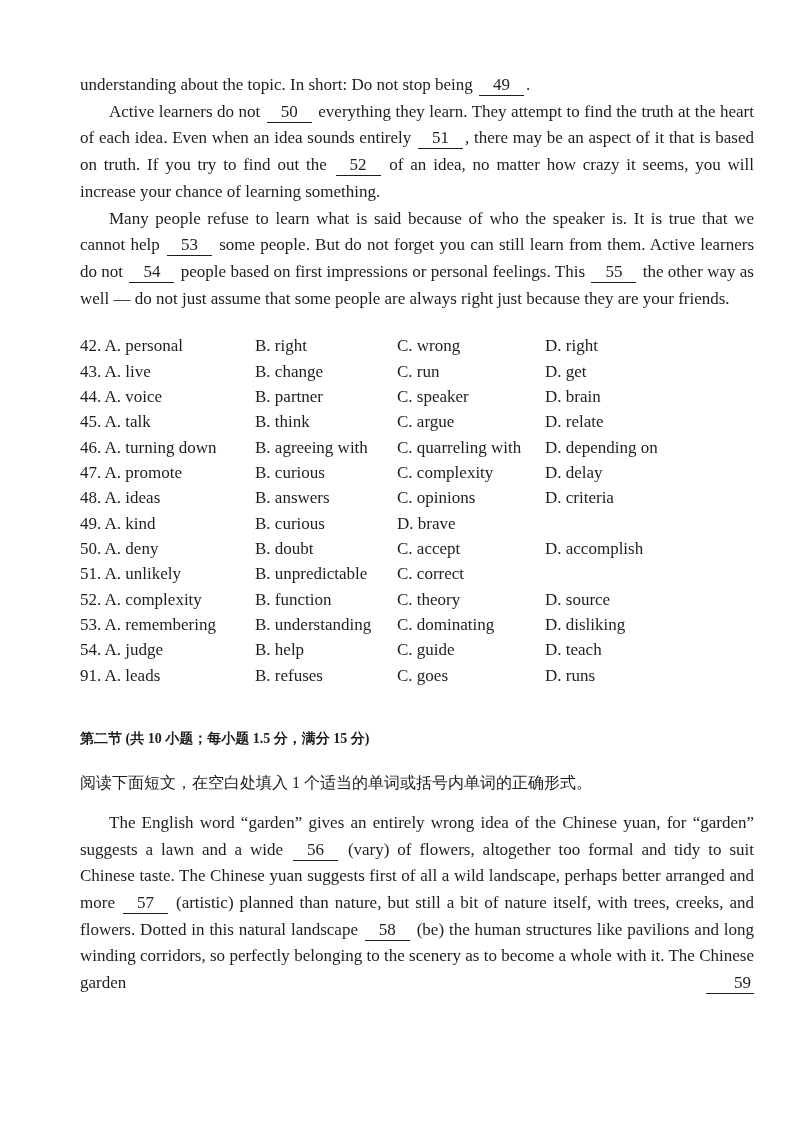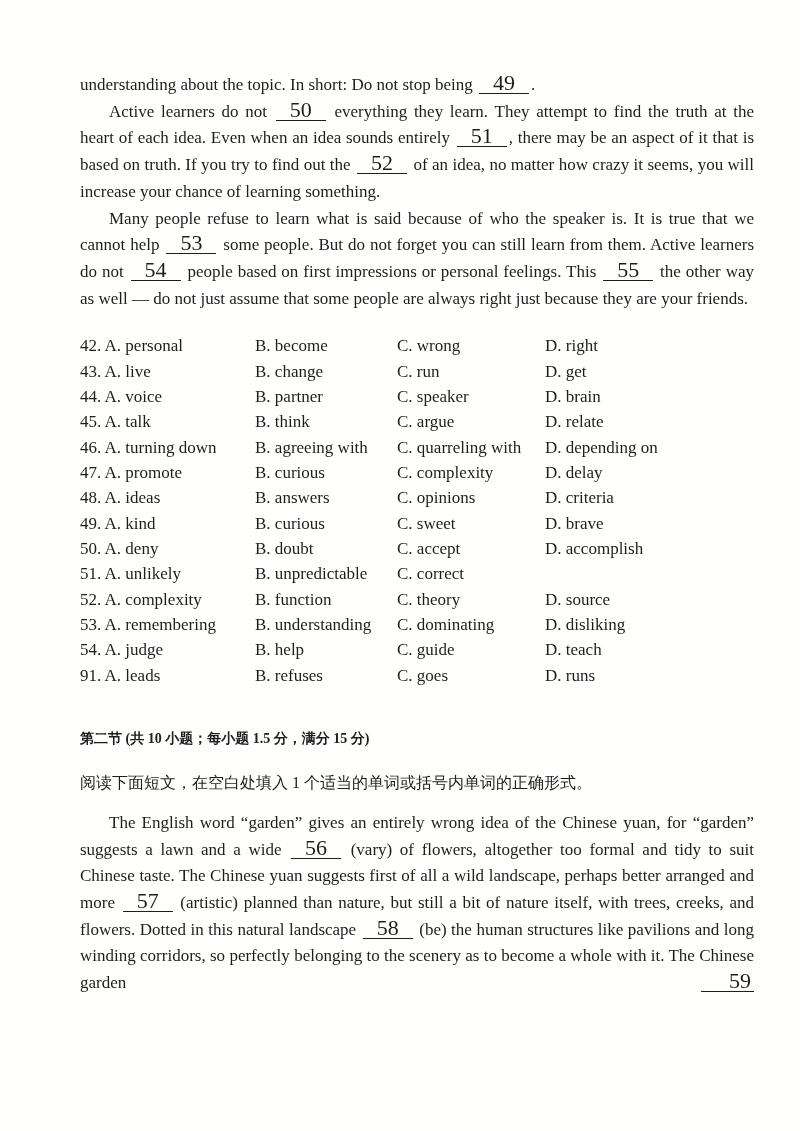--- a/index.html
+++ b/index.html
@@ -22,21 +22,21 @@
   }
   .passage p.para.indent { text-indent: 29px; }
   .passage.jlast p.para { text-align-last: justify; }
   .blank {
     display: inline-block;
     text-indent: 0;
     border-bottom: 1.6px solid #1d1d1d;
     padding: 0 14px 0 14px;
     margin: 0 2px;
     line-height: 21px;
-    font-size: 22px;
+    font-size: 17px;
   }
   .blank.wide { padding-left: 28px; padding-right: 3px; margin-right: 0; }
   .options { margin-top: 21px; }
   .opt-row {
     display: grid;
     grid-template-columns: 175px 142px 148px 1fr;
     height: 25.33px;
     line-height: 25.33px;
     font-size: 17px;
     white-space: nowrap;
@@ -62,21 +62,21 @@
 
   <div class="passage" id="cloze">
       <p class="para">understanding about the topic. In short: Do not stop being <span class="blank">49</span>.</p>
       <p class="para indent">Active learners do not <span class="blank">50</span> everything they learn. They attempt to find the truth at the heart of each idea. Even when an idea sounds entirely <span class="blank">51</span>, there may be an aspect of it that is based on truth. If you try to find out the <span class="blank">52</span> of an idea, no matter how crazy it seems, you will increase your chance of learning something.</p>
       <p class="para indent">Many people refuse to learn what is said because of who the speaker is. It is true that we cannot help <span class="blank">53</span> some people. But do not forget you can still learn from them. Active learners do not <span class="blank">54</span> people based on first impressions or personal feelings. This <span class="blank">55</span> the other way as well — do not just assume that some people are always right just because they are your friends.</p>
     </div>
 
   <div class="options" id="options">
       <div class="opt-row">
         <span>42. A. personal</span>
-        <span>B. become</span>
+        <span>B. right</span>
         <span>C. wrong</span>
         <span>D. right</span>
       </div>
       <div class="opt-row">
         <span>43. A. live</span>
         <span>B. change</span>
         <span>C. run</span>
         <span>D. get</span>
       </div>
       <div class="opt-row">
@@ -105,21 +105,20 @@
       </div>
       <div class="opt-row">
         <span>48. A. ideas</span>
         <span>B. answers</span>
         <span>C. opinions</span>
         <span>D. criteria</span>
       </div>
       <div class="opt-row">
         <span>49. A. kind</span>
         <span>B. curious</span>
-        <span>C. sweet</span>
         <span>D. brave</span>
       </div>
       <div class="opt-row">
         <span>50. A. deny</span>
         <span>B. doubt</span>
         <span>C. accept</span>
         <span>D. accomplish</span>
       </div>
       <div class="opt-row">
         <span>51. A. unlikely</span>

